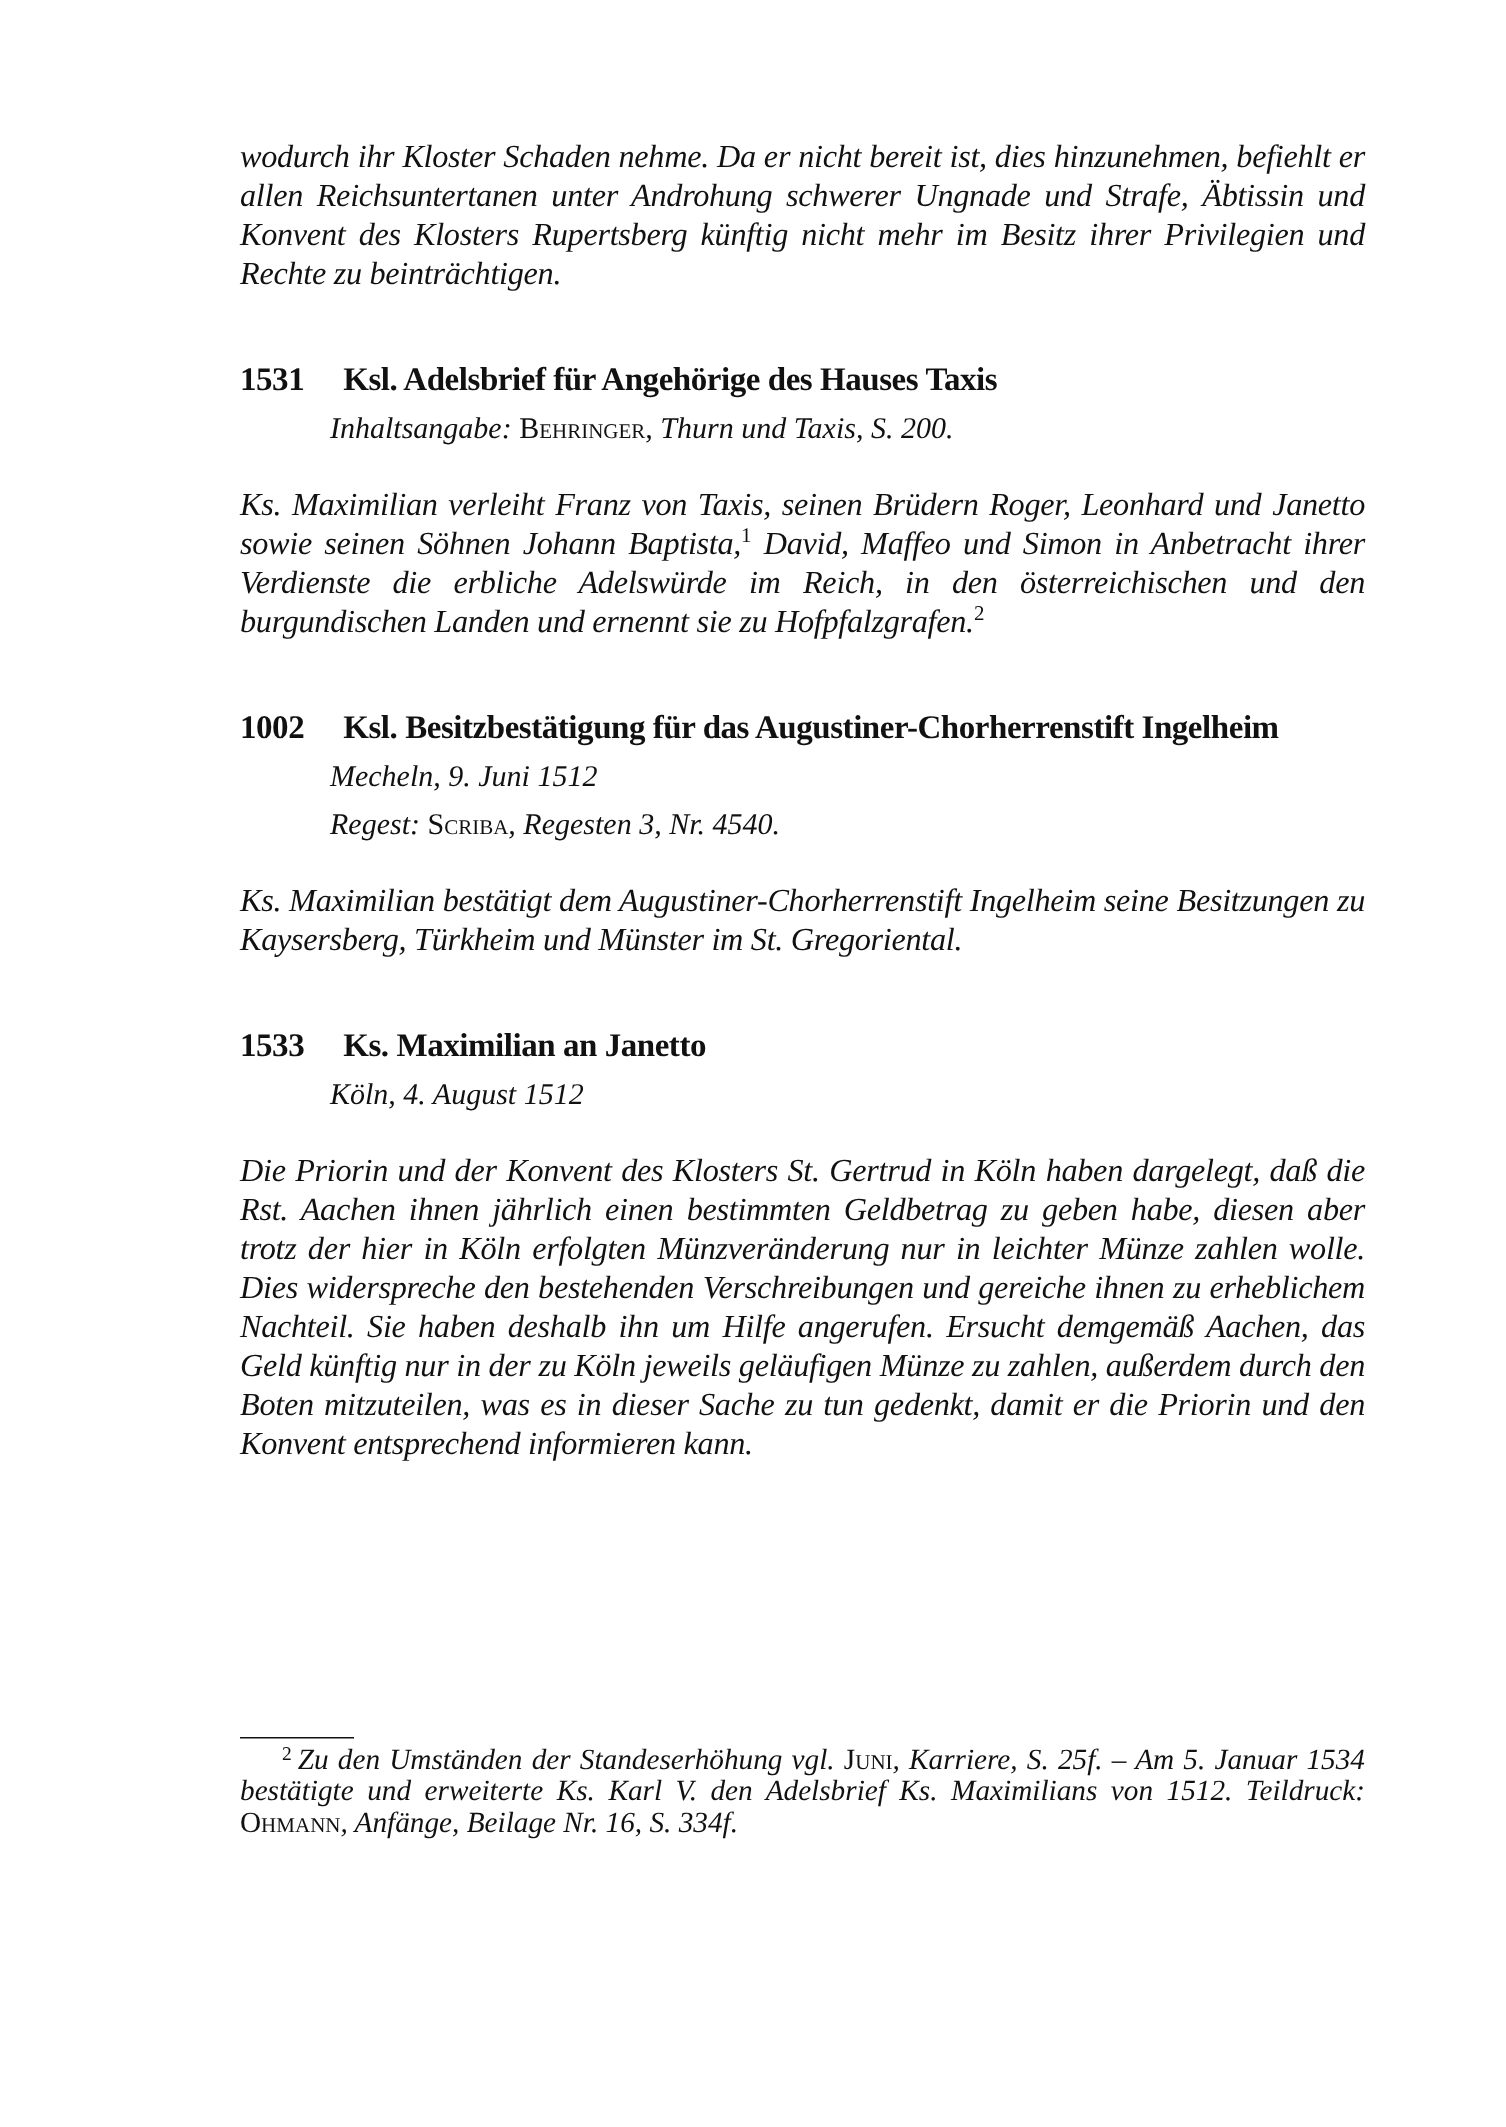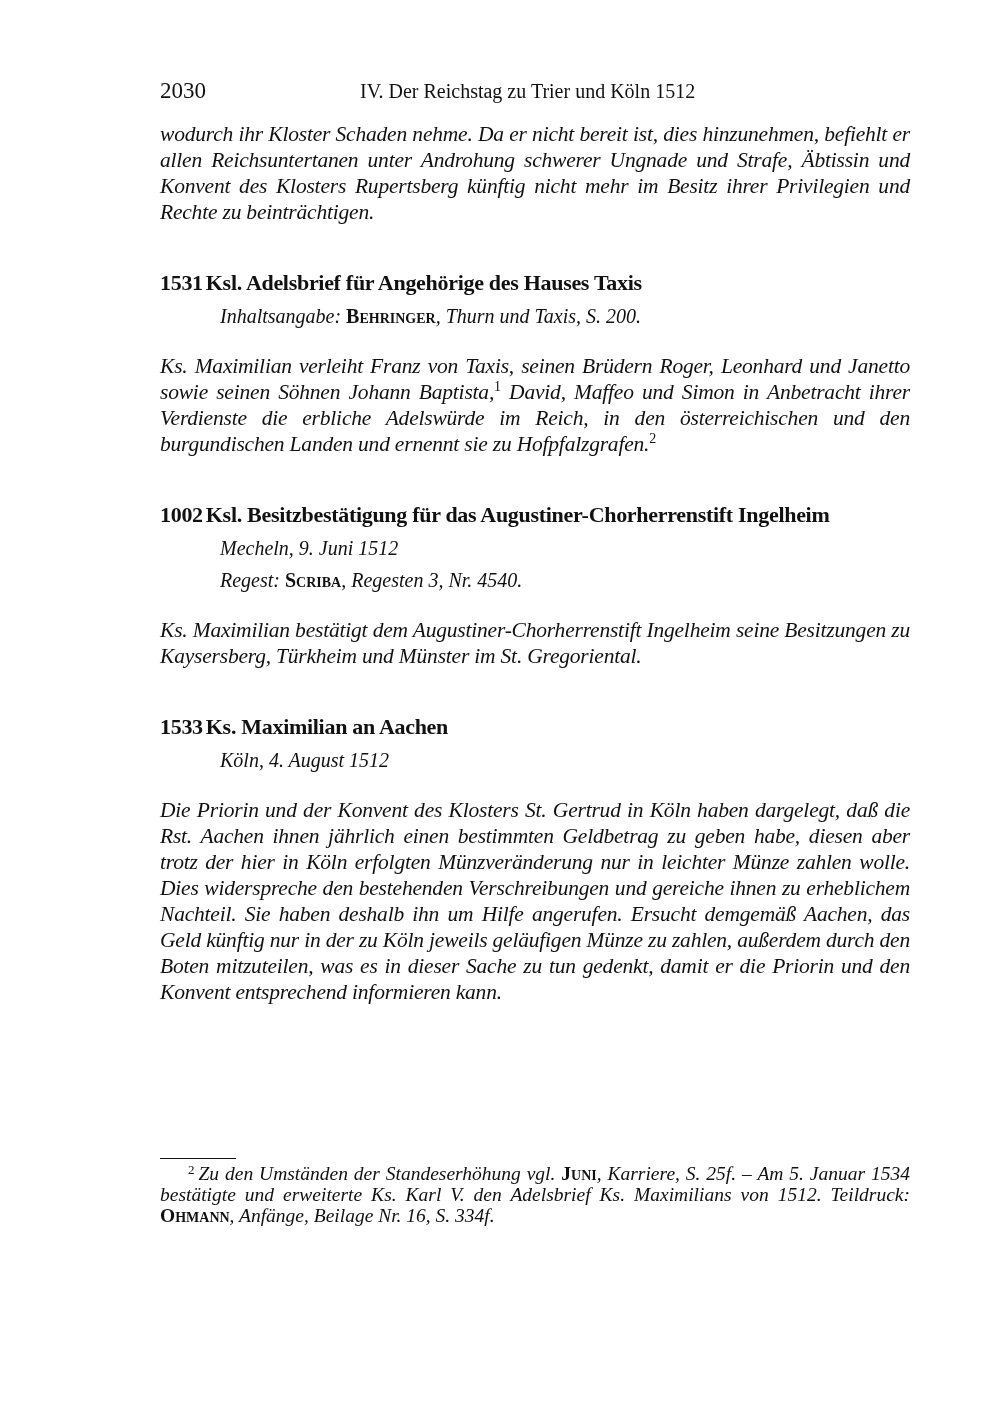--- a/index.html
+++ b/index.html
@@ -50,37 +50,36 @@
       margin-top: 13px;
     }
     .entry {
       margin-top: 44px;
     }
     .entry-head {
       font-size: 22px;
       font-weight: bold;
       line-height: 28px;
       display: flex;
-      gap: 3px;
+      gap: 26px;
       letter-spacing: -0.3px;
     }
     .meta {
       padding-left: 60px;
       font-style: italic;
       font-size: 20px;
       line-height: 25px;
       margin-top: 7px;
       text-align: justify;
     }
     .meta + .meta { margin-top: 7px; }
     .entry .para { margin-top: 24px; }
     .sc {
       font-style: normal;
       font-variant: small-caps;
-      font-weight: bold;
     }
     .upright { font-style: normal; }
     sup {
       font-style: normal;
       font-size: 14px;
       line-height: 0;
       vertical-align: 8px;
     }
     .footnotes {
       position: absolute;
@@ -102,24 +101,20 @@
       text-align: justify;
       margin: 0;
     }
     .fn sup { font-size: 13px; vertical-align: 6px; margin-right: 4px; }
   </style>
 </head>
 <body>
 
 <div class="page">
 
-  <div class="running-head">
-    <span class="page-number">2030</span>
-    <span class="running-title">IV. Der Reichstag zu Trier und Köln 1512</span>
-  </div>
 
   <p class="para intro">wodurch ihr Kloster Schaden nehme. Da er nicht bereit ist, dies hinzunehmen, befiehlt er allen Reichsuntertanen unter Androhung schwerer Ungnade und Strafe, Äbtissin und Konvent des Klosters Rupertsberg künftig nicht mehr im Besitz ihrer Privilegien und Rechte zu beinträchtigen.</p>
 
   <div class="entry">
     <div class="entry-head">
       <span>1531</span>
       <span>Ksl. Adelsbrief für Angehörige des Hauses Taxis</span>
     </div>
     <div class="meta"><span>Inhaltsangabe:</span> <span class="sc">Behringer</span><span>, Thurn und Taxis, S. 200.</span></div>
     <p class="para"><span>Ks. Maximilian verleiht Franz von Taxis, seinen Brüdern Roger, Leonhard und Janetto sowie seinen Söhnen Johann Baptista,</span><sup>1</sup><span> David, Maffeo und Simon in Anbetracht ihrer Verdienste die erbliche Adelswürde im Reich, in den österreichischen und den burgundischen Landen und ernennt sie zu Hofpfalzgrafen.</span><sup>2</sup></p>
@@ -131,21 +126,21 @@
       <span>Ksl. Besitzbestätigung für das Augustiner-Chorherrenstift Ingelheim</span>
     </div>
     <div class="meta">Mecheln, 9. Juni 1512</div>
     <div class="meta"><span>Regest:</span> <span class="sc">Scriba</span><span>, Regesten 3, Nr. 4540.</span></div>
     <p class="para">Ks. Maximilian bestätigt dem Augustiner-Chorherrenstift Ingelheim seine Besitzungen zu Kaysersberg, Türkheim und Münster im St. Gregoriental.</p>
   </div>
 
   <div class="entry">
     <div class="entry-head">
       <span>1533</span>
-      <span>Ks. Maximilian an Aachen</span>
+      <span>Ks. Maximilian an Janetto</span>
     </div>
     <div class="meta">Köln, 4. August 1512</div>
     <p class="para">Die Priorin und der Konvent des Klosters St. Gertrud in Köln haben dargelegt, daß die Rst. Aachen ihnen jährlich einen bestimmten Geldbetrag zu geben habe, diesen aber trotz der hier in Köln erfolgten Münzveränderung nur in leichter Münze zahlen wolle. Dies widerspreche den bestehenden Verschreibungen und gereiche ihnen zu erheblichem Nachteil. Sie haben deshalb ihn um Hilfe angerufen. Ersucht demgemäß Aachen, das Geld künftig nur in der zu Köln jeweils geläufigen Münze zu zahlen, außerdem durch den Boten mitzuteilen, was es in dieser Sache zu tun gedenkt, damit er die Priorin und den Konvent entsprechend informieren kann.</p>
   </div>
 
 </div>
 
 <div class="footnotes">
   <div class="fn-rule"></div>
   <p class="fn"><sup>2</sup><span>Zu den Umständen der Standeserhöhung vgl. </span><span class="sc">Juni</span><span>, Karriere, S. 25f. – Am 5. Januar 1534 bestätigte und erweiterte Ks. Karl V. den Adelsbrief Ks. Maximilians von 1512. Teildruck: </span><span class="sc">Ohmann</span><span>, Anfänge, Beilage Nr. 16, S. 334f.</span></p>

